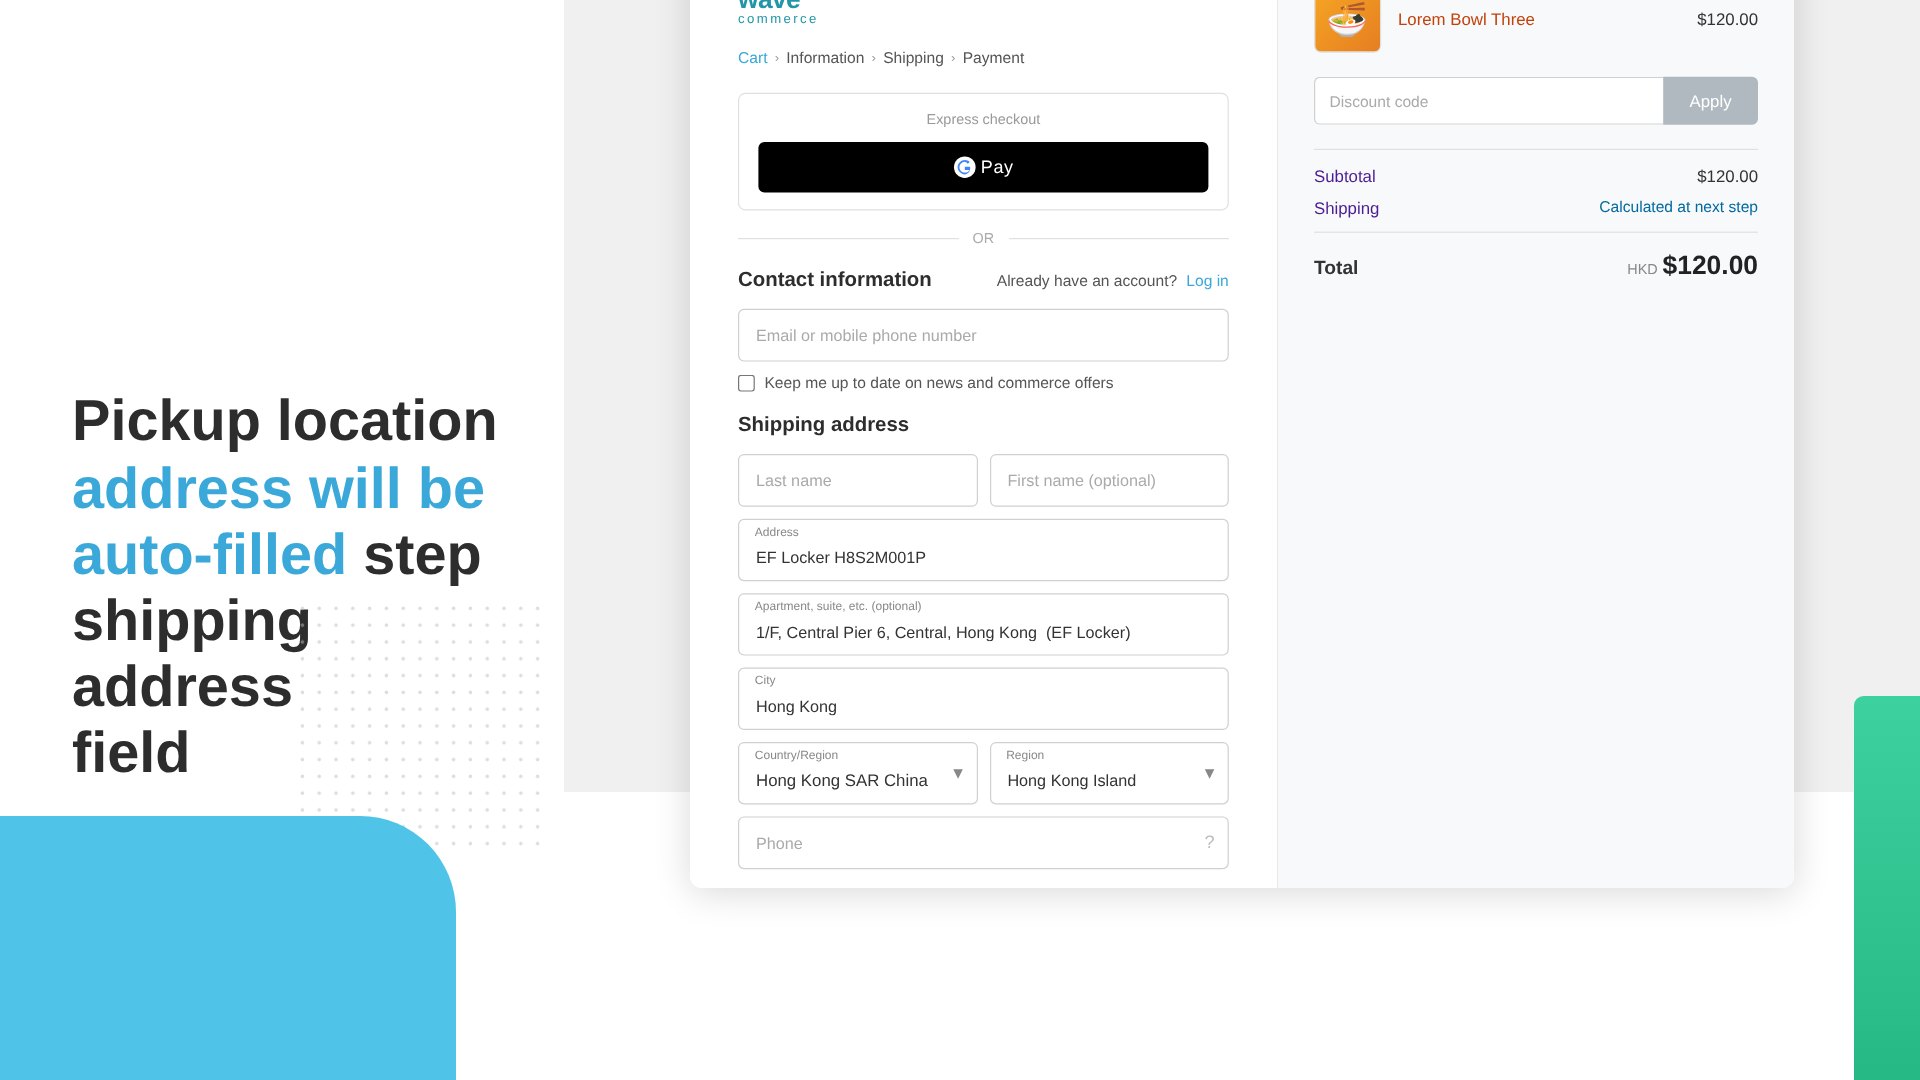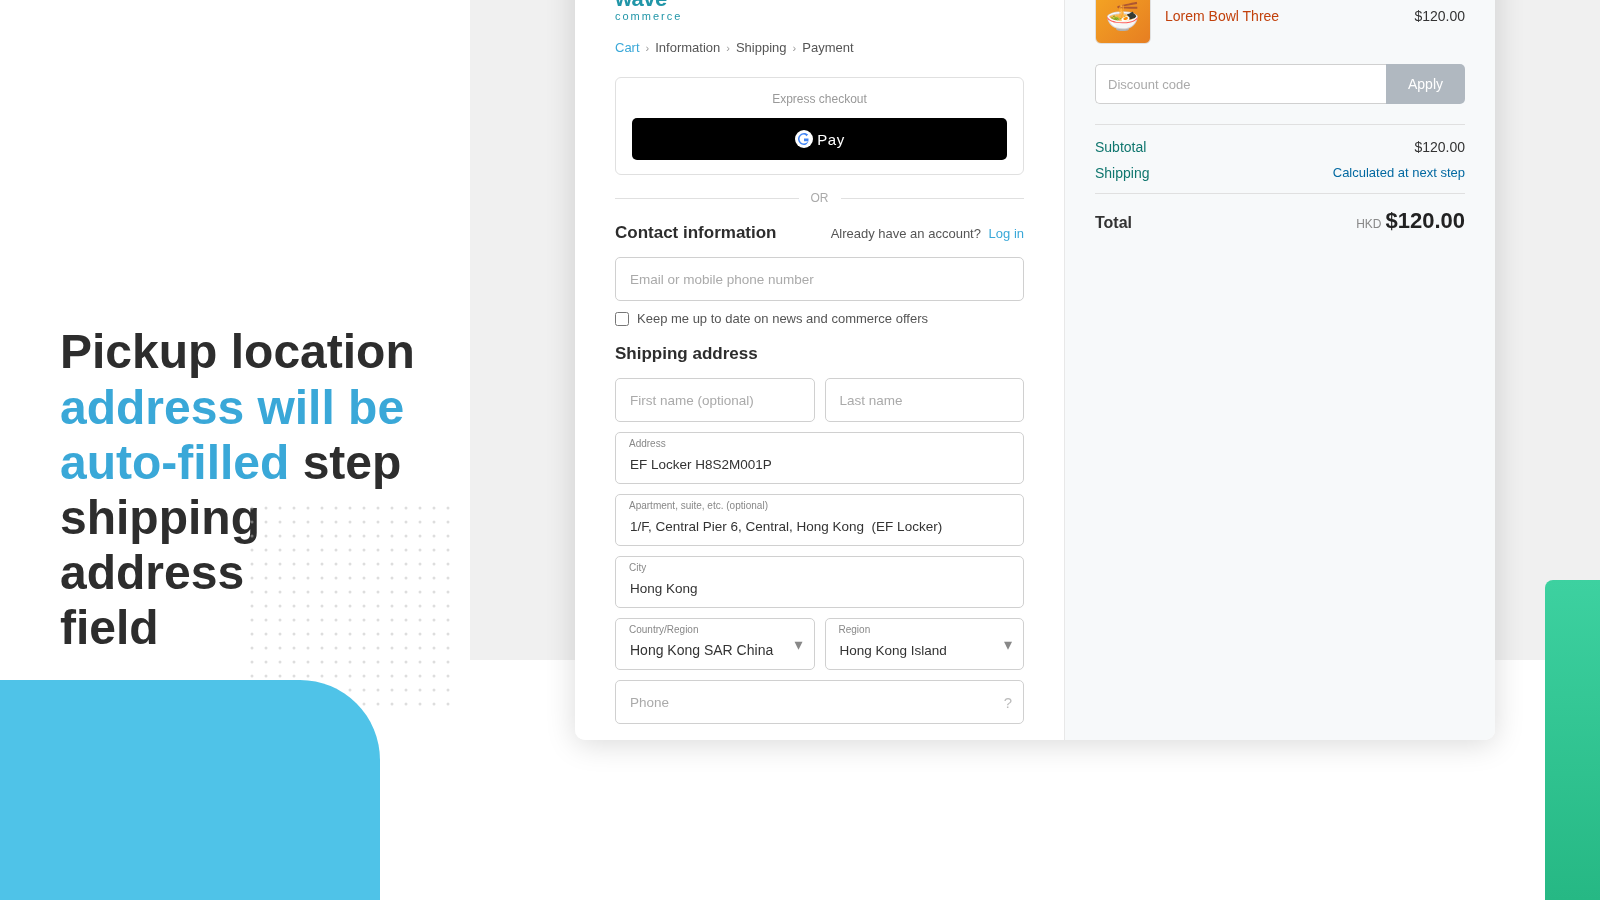--- a/index.html
+++ b/index.html
@@ -411,21 +411,21 @@
     }
 
     .summary-row {
       display: flex;
       justify-content: space-between;
       margin-bottom: 10px;
       font-size: 14px;
     }
 
     .summary-label {
-      color: #0f766e;
+      color: #4c1d95;
     }
 
     .summary-value {
       color: #333;
       font-weight: 400;
     }
 
     .summary-value.muted {
       color: #0369a1;
       font-size: 13px;
@@ -565,24 +565,24 @@
           </div>
         </div>
 
         <div class="shipping-section">
           <div class="section-title">
             <span>Shipping address</span>
           </div>
 
           <div class="form-row">
             <div class="form-group">
-              <input class="form-input" type="text" placeholder="First name (optional)" style="">
+              <input class="form-input" type="text" placeholder="Last name" style="">
             </div>
             <div class="form-group">
-              <input class="form-input" type="text" placeholder="Last name" style="">
+              <input class="form-input" type="text" placeholder="First name (optional)" style="">
             </div>
           </div>
 
           <div class="form-group">
             <label class="form-label-float">Address</label>
             <input class="form-input-with-label" type="text" value="EF Locker H8S2M001P" style="">
           </div>
 
           <div class="form-group" style="margin-bottom:10px;">
             <label class="form-label-float">Apartment, suite, etc. (optional)</label>

